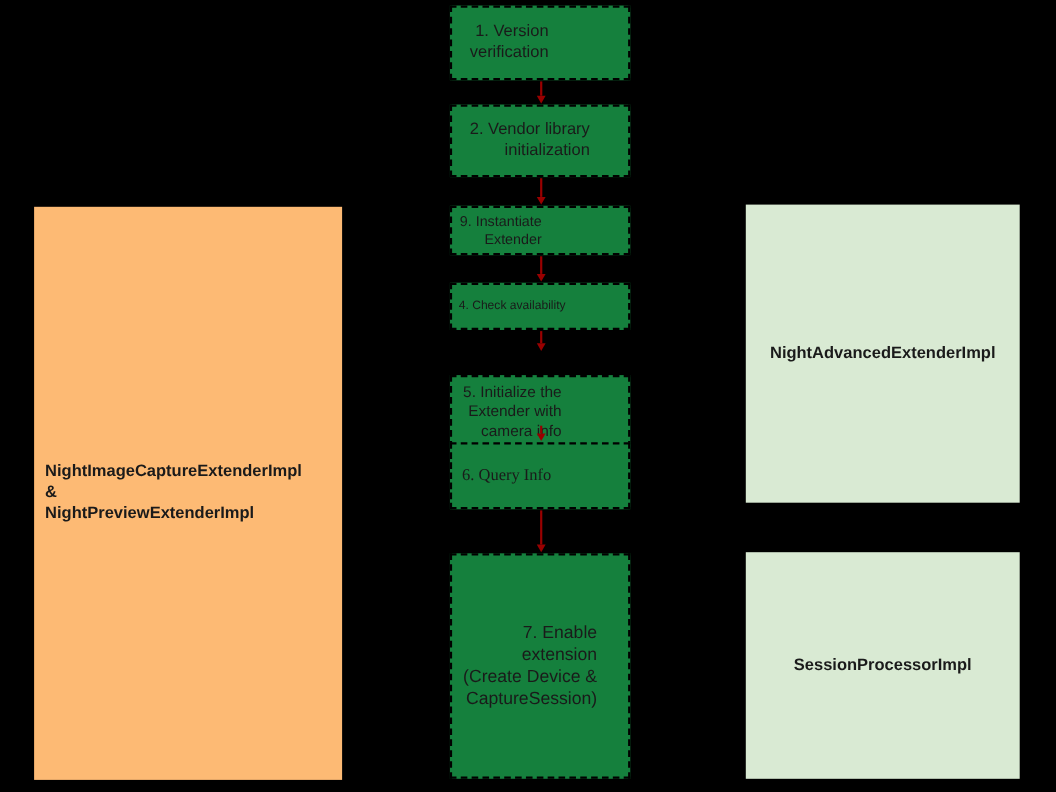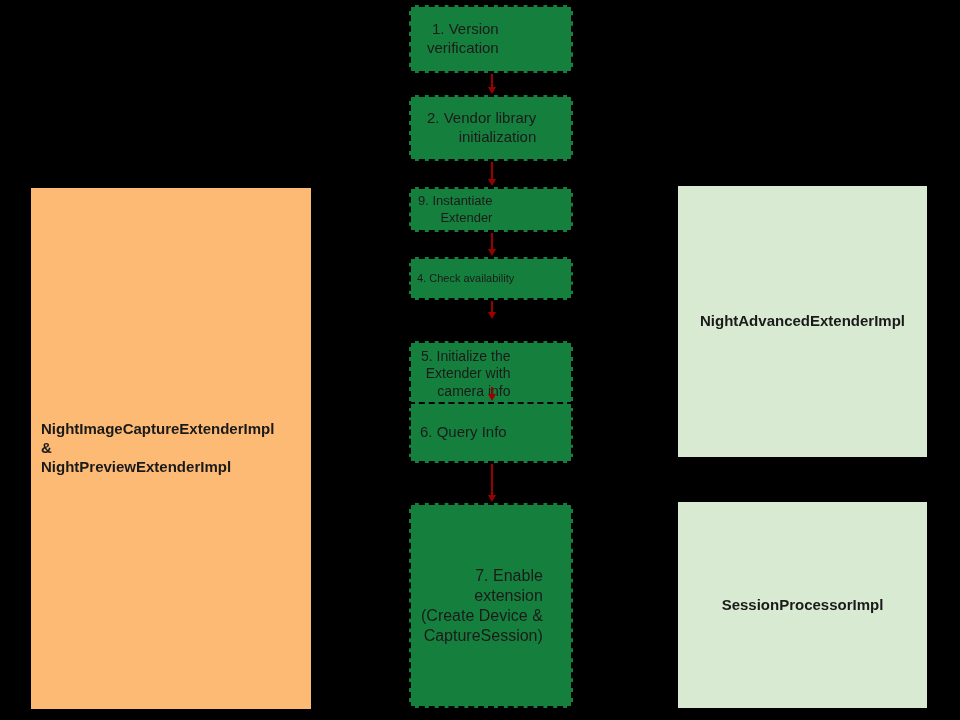--- a/index.html
+++ b/index.html
@@ -32,21 +32,21 @@
     width: 164px;
     background: #15803d;
     border: 2px dashed #000000;
     text-align: right;
   }
   .step-1 { top: 5px;   height: 68px;  font-size: 15px; padding-left: 16px; padding-right: 4px; }
   .step-2 { top: 95px;  height: 66px;  font-size: 15px; padding-left: 16px; padding-right: 4px; }
   .step-3 { top: 187px; height: 45px;  font-size: 13px; padding-left: 7px;  padding-right: 4px; }
   .step-4 { top: 257px; height: 43px;  font-size: 11px; padding-left: 6px;  padding-right: 2px; }
   .step-5 { top: 320px; height: 66px;  font-size: 14px; padding-left: 10px; padding-right: 4px; margin-top: 21px; }
-  .step-6 { top: 402px; height: 61px;  font-size: 15px; padding-left: 9px;  padding-right: 4px; }
+  .step-6 { top: 402px; height: 61px;  font-size: 15px; padding-left: 9px;  padding-right: 4px; font-family: Liberation Serif, serif; }
   .step-7 { top: 503px; height: 205px; font-size: 16px; padding-left: 10px; padding-right: 4px; }
   
   .side-left {
     left: 31px; top: 188px; width: 280px; height: 521px;
     background: #fdba74;
     padding-left: 10px; padding-right: 8px;
     font-weight: 700; font-size: 15px;
   }
   .side-right {
     left: 678px; width: 249px;

